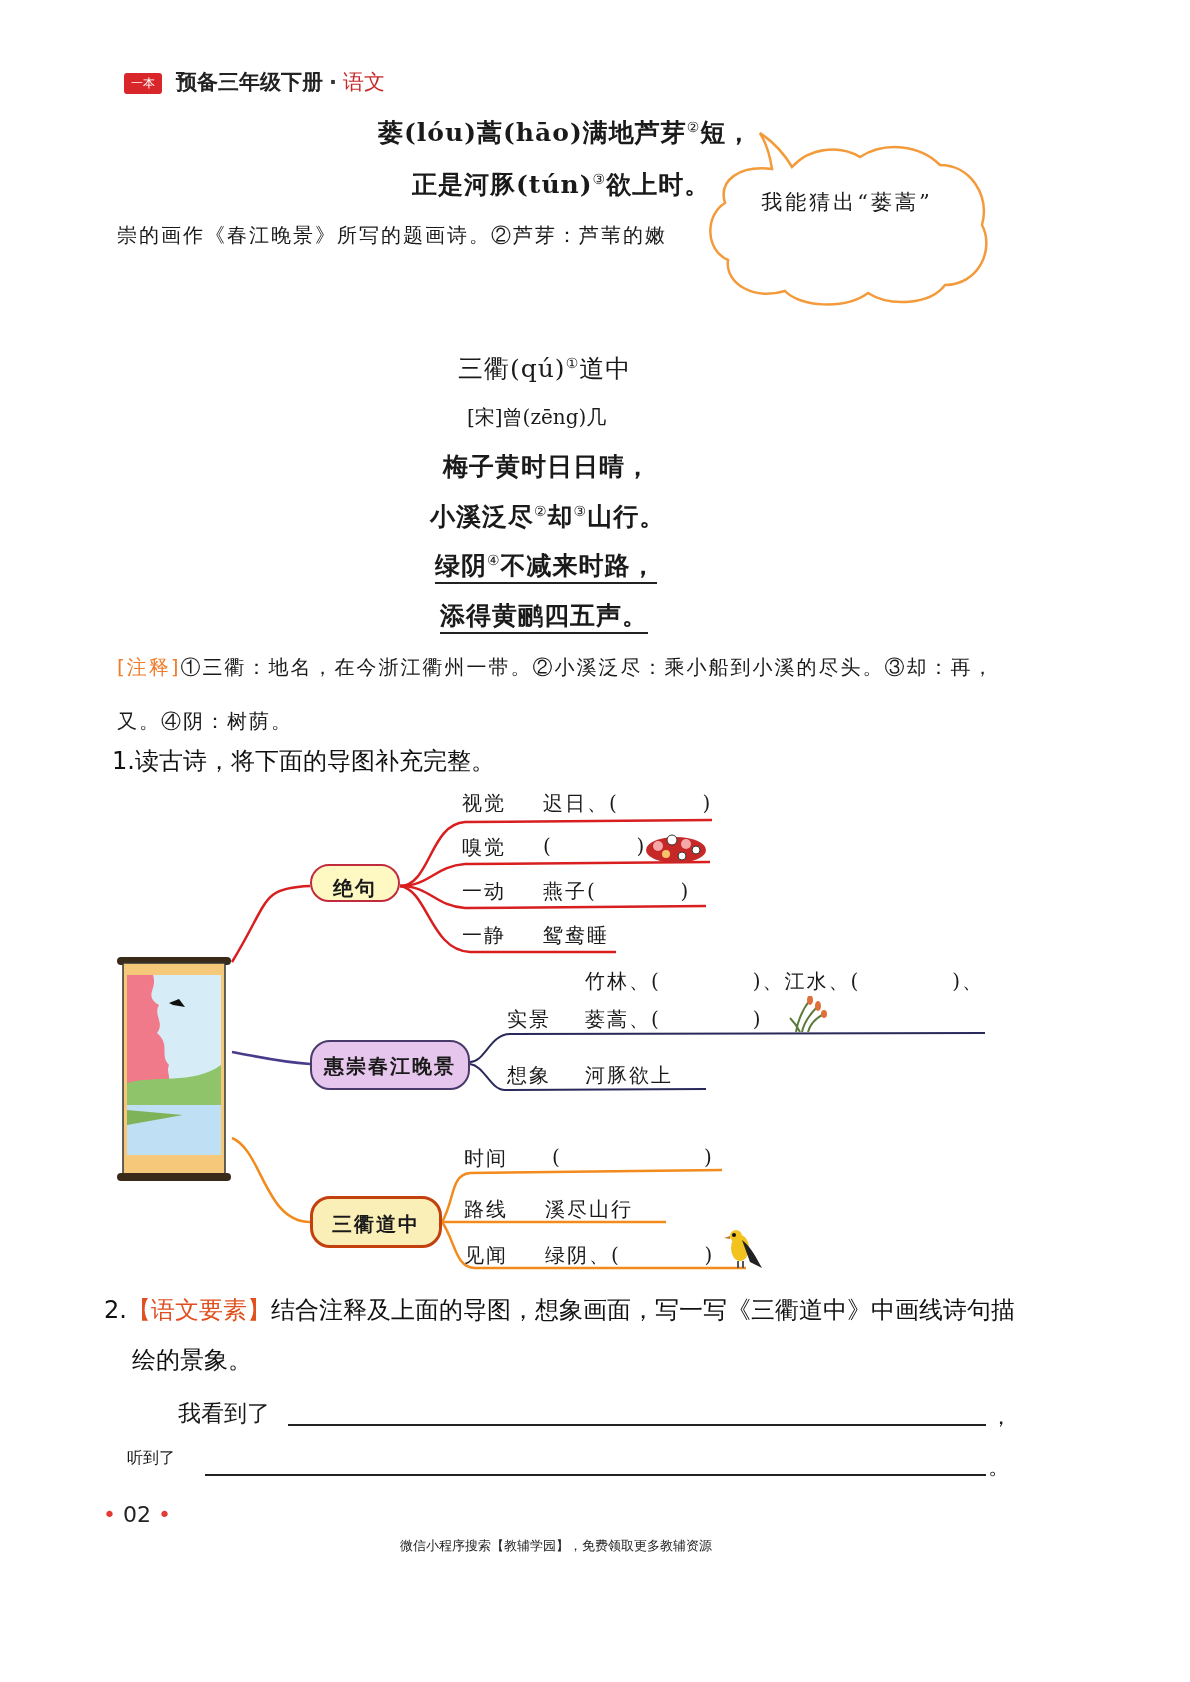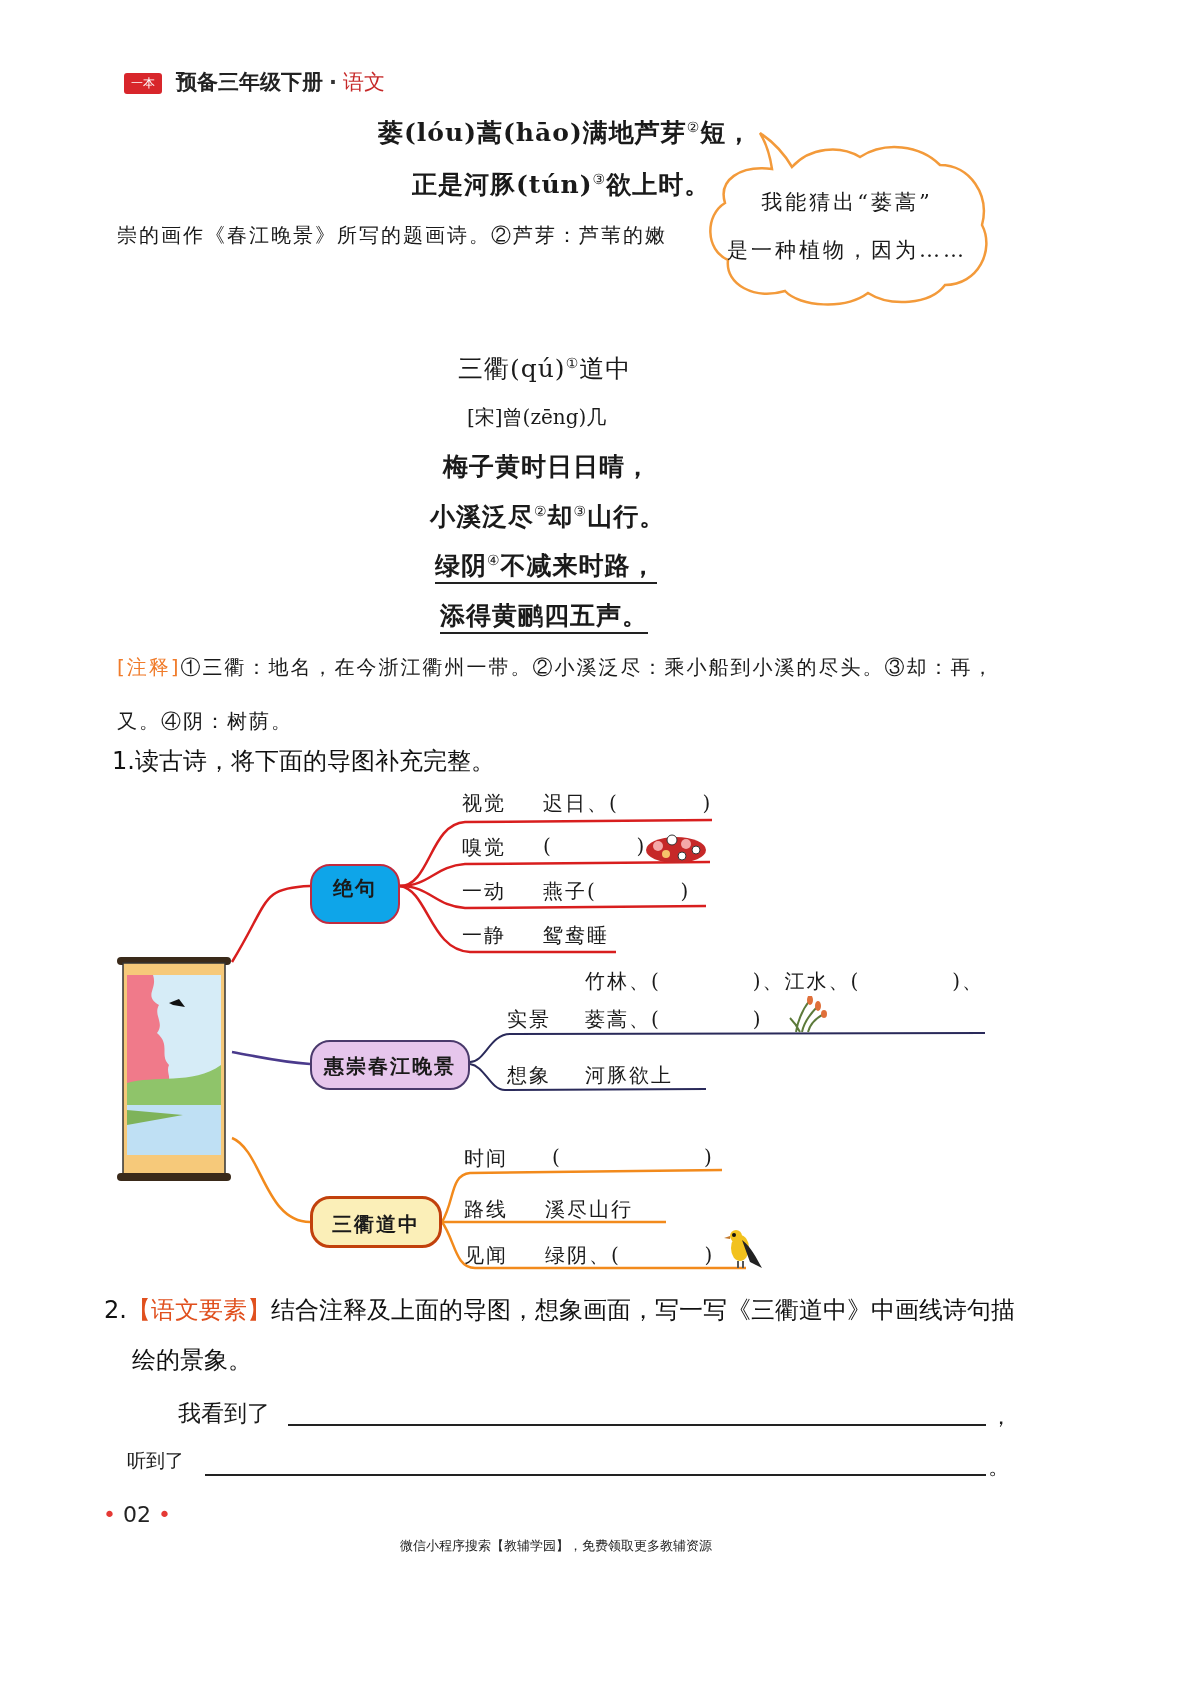--- a/index.html
+++ b/index.html
@@ -50,21 +50,20 @@
 </div>
 <div class="abs poem-line" style="left:412px; top:168px;">
   <span>正是河豚(tún)</span><sup>③</sup><span>欲上时。</span>
 </div>
 
 <svg class="abs" style="left:700px; top:125px;" width="295" height="185" viewBox="0 0 295 185">
   <path d="M60 8 C75 18 85 30 92 42 C110 22 140 20 160 32 C185 16 220 20 240 40 C270 40 290 70 282 100 C295 125 278 160 245 160 C230 180 190 182 168 168 C145 185 100 182 85 166 C55 175 25 160 28 135 C5 125 5 90 25 78 C18 55 40 40 72 44 C70 30 66 18 60 8 Z" fill="#ffffff" stroke="#f39a3a" stroke-width="2.5"></path>
 </svg>
 <div class="abs cloud-text" style="left:712px; top:178px; width:270px;">
   <div>我能猜出“蒌蒿”</div>
-  <div>是一种植物，因为……</div>
 </div>
 
 <div class="abs note" style="left:117px; top:208px; width:580px;">
   <div>崇的画作《春江晚景》所写的题画诗。②芦芽：芦苇的嫩</div>
 </div>
 
 <div class="abs poem-line" style="left:458px; top:352px; font-weight:normal;">
   <span>三衢(qú)</span><sup>①</sup><span>道中</span>
 </div>
 <div class="abs" style="left:467px; top:404px; font-size:20px;">[宋]曾(zēng)几</div>
@@ -111,21 +110,21 @@
   <rect x="10" y="8" width="102" height="212" fill="#f6c97a" stroke="#333" stroke-width="1.5"></rect>
   <rect x="14" y="20" width="94" height="180" fill="#d6ecf7"></rect>
   <path d="M14 20 L40 20 C45 35 30 40 46 50 C40 60 52 68 44 78 C58 90 46 100 56 110 C52 118 62 125 50 130 L14 130 Z" fill="#f07a8a"></path>
   <path d="M56 48 L66 44 L72 52 L60 50 Z" fill="#111"></path>
   <path d="M14 128 C40 120 80 130 108 110 L108 150 L14 150 Z" fill="#8fc46a"></path>
   <path d="M14 150 L108 150 L108 200 L14 200 Z" fill="#bfe0f4"></path>
   <path d="M14 155 L70 160 L14 170 Z" fill="#7eb35a"></path>
   <rect x="4" y="218" width="114" height="8" rx="4" fill="#3a2a1a"></rect>
 </svg>
 
-<div class="abs mm-node" style="left:310px; top:864px; width:90px; height:60px; line-height:44px; background:#0ea5e9; border:2px solid #c22b3e;">绝句</div>
+<div class="abs mm-node" style="left:310px; top:864px; width:90px; height:38px; line-height:44px; background:#fef9c3; border:2px solid #c22b3e;">绝句</div>
 <div class="abs mm-node" style="left:310px; top:1040px; width:160px; height:50px; line-height:48px; background:#e6c6ec; border:2px solid #4a3a6c;">惠崇春江晚景</div>
 <div class="abs mm-node" style="left:310px; top:1196px; width:132px; height:52px; line-height:50px; background:#fbefb8; border:3px solid #c2410c;text-align:center;">三衢道中</div>
 
 <div class="abs mm-text" style="left:462px; top:790px;">视觉</div>
 <div class="abs mm-text" style="left:543px; top:790px;">迟日、(          )</div>
 <div class="abs mm-text" style="left:462px; top:834px;">嗅觉</div>
 <div class="abs mm-text" style="left:543px; top:834px;">(          )</div>
 <svg class="abs" style="left:644px; top:828px;" width="64" height="36" viewBox="0 0 64 36">
   <ellipse cx="32" cy="22" rx="30" ry="13" fill="#c62828"></ellipse>
   <circle cx="14" cy="18" r="5" fill="#f4a8a8"></circle>
@@ -169,21 +168,21 @@
 
 <div class="abs q-title" style="left:104px; top:1294px;">
   <span>2.</span><span class="q-tag">【语文要素】</span><span>结合注释及上面的导图，想象画面，写一写《三衢道中》中画线诗句描</span>
 </div>
 <div class="abs q-title" style="left:132px; top:1344px;">绘的景象。</div>
 
 <div class="abs" style="left:178px; top:1398px; font-size:23px;">我看到了</div>
 <div class="abs answer-line" style="left:288px; top:1424px; width:698px;"></div>
 <div class="abs" style="left:990px; top:1402px; font-size:22px;">，</div>
 
-<div class="abs" style="left:127px; top:1448px; font-size:19px;">听到了</div>
+<div class="abs" style="left:127px; top:1448px; font-size:16px;">听到了</div>
 <div class="abs answer-line" style="left:205px; top:1474px; width:781px;"></div>
 <div class="abs" style="left:988px; top:1452px; font-size:22px;">。</div>
 
 <div class="abs page-no" style="left:103px; top:1502px;">
   <span class="dot">•</span>
   <span>02</span>
   <span class="dot">•</span>
 </div>
 
 <div class="abs footer" style="left:400px; top:1537px;">微信小程序搜索【教辅学园】，免费领取更多教辅资源</div>

